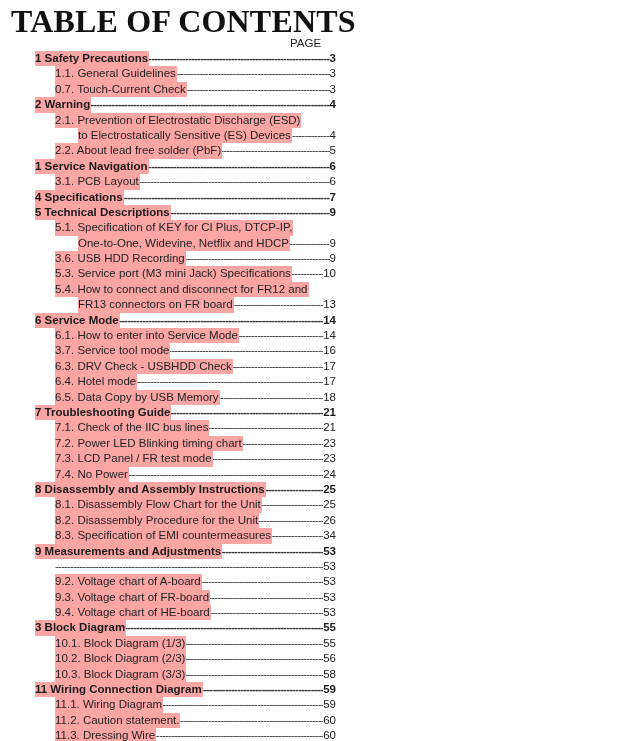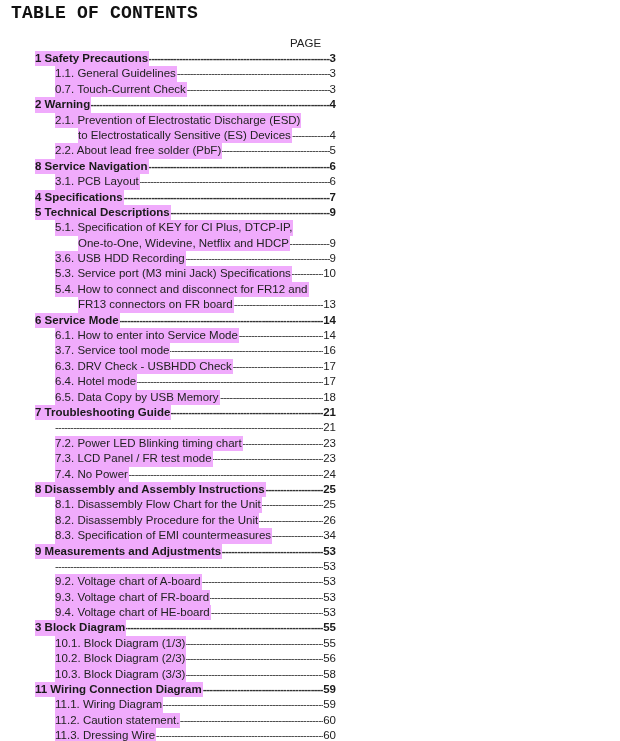--- a/index.html
+++ b/index.html
@@ -1,21 +1,21 @@
 <!DOCTYPE html>
 <html><head>
 <meta charset="utf-8">
 <style>
   html, body { margin: 0; padding: 0; background: #ffffff; }
   body { width: 620px; height: 741px; position: relative; overflow: hidden; font-family: "Liberation Sans", sans-serif; color: #1a1a1a; }
-  .title { position: absolute; left: 11px; top: 3px; font-size: 18px; font-weight: bold; letter-spacing: 0.2px; color: #111; font-family: Liberation Mono, monospace; }
+  .title { position: absolute; left: 11px; top: 3px; font-size: 32px; font-weight: bold; letter-spacing: 0.2px; color: #111; font-family: Liberation Serif, serif; }
   .page-hdr { position: absolute; left: 290px; width: 48px; top: 37px; font-size: 11.5px; color: #222; }
   .toc { position: absolute; left: 0; top: 51px; width: 340px; }
   .row { position: relative; height: 15.4px; line-height: 15.4px; font-size: 11.5px; white-space: nowrap; }
-  .row .label { position: absolute; top: 0; background: #f0abfc; padding-right: 1px; }
+  .row .label { position: absolute; top: 0; background: #fca5a5; padding-right: 1px; }
   .row .leader { position: absolute; top: 0; left: 0; right: 0; overflow: hidden; color: #333; letter-spacing: -0.6px; font-size: 11px; }
   .row .num { position: absolute; right: 4px; top: 0; background: #fff; padding-left: 0; }
   .row.main { font-weight: bold; }
   .row.main .label { left: 35px; }
   .row.sub .label { left: 55px; }
   .row.cont .label { left: 78px; }
   .row.sub, .row.cont { color: #222; }
 </style>
 </head>
 <body>
@@ -51,21 +51,21 @@
       <span class="label">to Electrostatically Sensitive (ES) Devices</span>
       <span class="num">4</span>
     </div>
     <div class="row sub">
       <span class="leader" style="left: 55px; right: 4px;">--------------------------------------------------------------------------------------------------------------------------------------------------------------------------------------------------------</span>
       <span class="label">2.2. About lead free solder (PbF)</span>
       <span class="num">5</span>
     </div>
     <div class="row main">
       <span class="leader" style="left: 35px; right: 4px;">--------------------------------------------------------------------------------------------------------------------------------------------------------------------------------------------------------</span>
-      <span class="label">8 Service Navigation</span>
+      <span class="label">1 Service Navigation</span>
       <span class="num">6</span>
     </div>
     <div class="row sub">
       <span class="leader" style="left: 55px; right: 4px;">--------------------------------------------------------------------------------------------------------------------------------------------------------------------------------------------------------</span>
       <span class="label">3.1. PCB Layout</span>
       <span class="num">6</span>
     </div>
     <div class="row main">
       <span class="leader" style="left: 35px; right: 4px;">--------------------------------------------------------------------------------------------------------------------------------------------------------------------------------------------------------</span>
       <span class="label">4 Specifications</span>
@@ -132,20 +132,21 @@
       <span class="label">6.5. Data Copy by USB Memory</span>
       <span class="num">18</span>
     </div>
     <div class="row main">
       <span class="leader" style="left: 35px; right: 4px;">--------------------------------------------------------------------------------------------------------------------------------------------------------------------------------------------------------</span>
       <span class="label">7 Troubleshooting Guide</span>
       <span class="num">21</span>
     </div>
     <div class="row sub">
       <span class="leader" style="left: 55px; right: 4px;">--------------------------------------------------------------------------------------------------------------------------------------------------------------------------------------------------------</span>
+      <span class="label">7.1. Check of the IIC bus lines</span>
       <span class="num">21</span>
     </div>
     <div class="row sub">
       <span class="leader" style="left: 55px; right: 4px;">--------------------------------------------------------------------------------------------------------------------------------------------------------------------------------------------------------</span>
       <span class="label">7.2. Power LED Blinking timing chart</span>
       <span class="num">23</span>
     </div>
     <div class="row sub">
       <span class="leader" style="left: 55px; right: 4px;">--------------------------------------------------------------------------------------------------------------------------------------------------------------------------------------------------------</span>
       <span class="label">7.3. LCD Panel / FR test mode</span>

